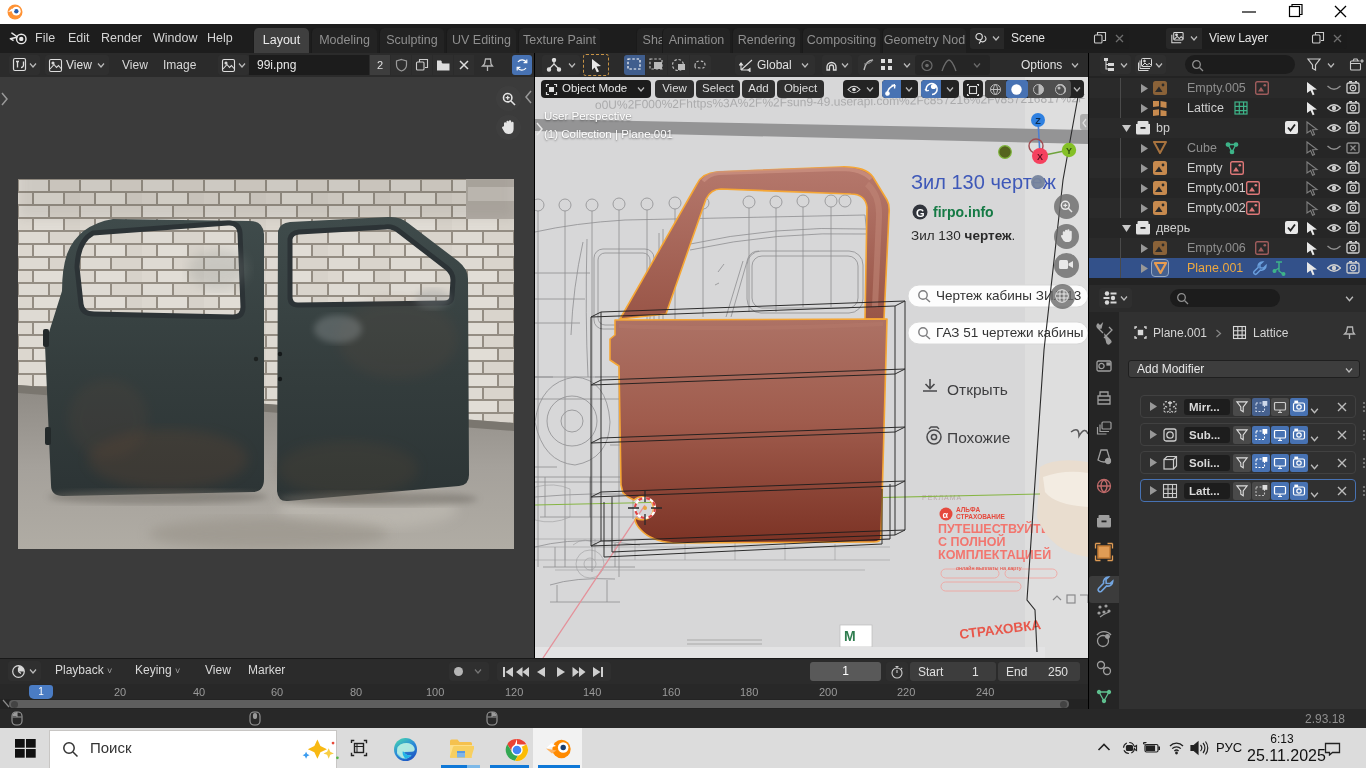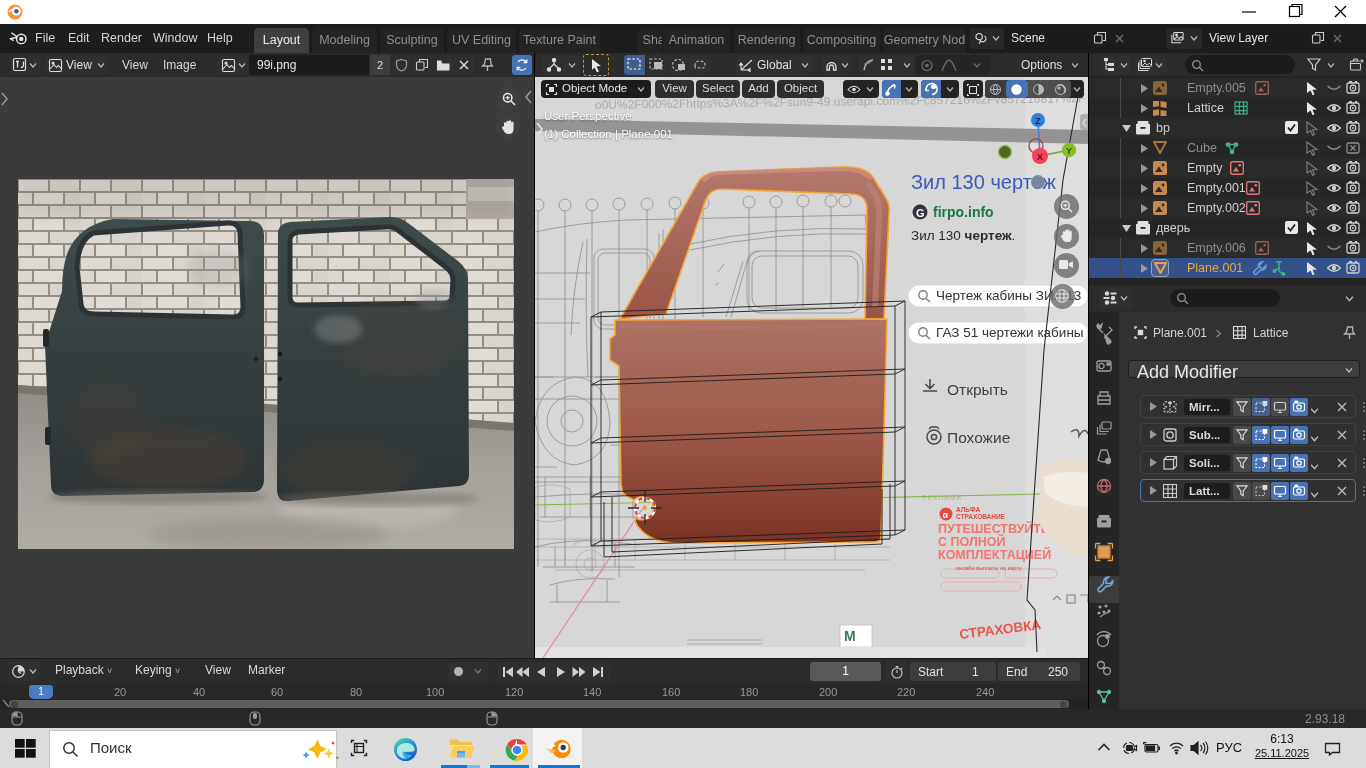--- a/index.html
+++ b/index.html
@@ -1178,21 +1178,21 @@
       </svg>
     <div class="abs" style="left:164px;top:41px;font-size:12px;color:#d5d5d5;">Lattice</div>
     <svg class="abs" style="left:253px;top:40px" width="15" height="16" viewBox="0 0 15 16">
         <g stroke="#b5b5b5" stroke-width="1.3" fill="none">
           <path d="M5.5 2 L10.5 2 L11 7 L12.5 9 L2.5 9 L4.5 7 Z"></path>
           <path d="M7.5 9 V14"></path>
         </g>
       </svg>
 
     <div class="abs" style="left:39px;top:75px;width:232px;height:18px;background:#3d3d3d;border-radius:3px;border:1px solid #1f1f1f;">
-      <div class="abs" style="left:8px;top:1px;font-size:18px;color:#e8e8e8;">Add Modifier</div>
+      <div class="abs" style="left:8px;top:1px;font-size:12px;color:#e8e8e8;">Add Modifier</div>
       <svg class="abs" style="left:216px;top:6px" width="8" height="7" viewBox="0 0 8 7">
           <path d="M1 1.5 L4 5 L7 1.5" fill="none" stroke="#bbb" stroke-width="1.2"></path>
         </svg>
     </div>
 
     <div class="mrow" style="top:110px;">
       <svg class="abs" style="left:9px;top:6px" width="8" height="9">
           <use href="#s-trir"></use>
         </svg>
       <svg class="abs" style="left:21px;top:3px" width="16" height="16" viewBox="0 0 16 16">
@@ -1650,18 +1650,18 @@
         </g>
       </svg>
     <svg class="abs" style="left:1190px;top:12px" width="19" height="16" viewBox="0 0 19 16">
         <g fill="none" stroke="#222" stroke-width="1.2">
           <path d="M1 5.5 h3 L8 2 v12 L4 10.5 h-3 Z" fill="#222"></path>
           <path d="M10.5 5 a4.5 4.5 0 0 1 0 6 M13 3 a7.5 7.5 0 0 1 0 10 M15.5 1.5 a10.5 10.5 0 0 1 0 13"></path>
         </g>
       </svg>
     <div class="abs" style="left:1216px;top:12px;font-size:13px;color:#111;">РУС</div>
     <div class="abs" style="left:1247px;top:4px;width:70px;text-align:center;font-size:12px;color:#111;">6:13</div>
-    <div class="abs" style="left:1247px;top:19px;width:70px;text-align:center;font-size:11px;color:#111;text-decoration:underline;">25.11.2025</div>
+    <div class="abs" style="left:1247px;top:19px;width:70px;text-align:center;font-size:16px;color:#111;">25.11.2025</div>
     <svg class="abs" style="left:1324px;top:14px" width="17" height="14" viewBox="0 0 17 14">
         <path d="M1.5 1.5 h14 v9 h-7 l-3 2.5 v-2.5 h-4 Z" fill="none" stroke="#222" stroke-width="1.3"></path>
       </svg>
   </div>
 </div>
 
 </body></html>

